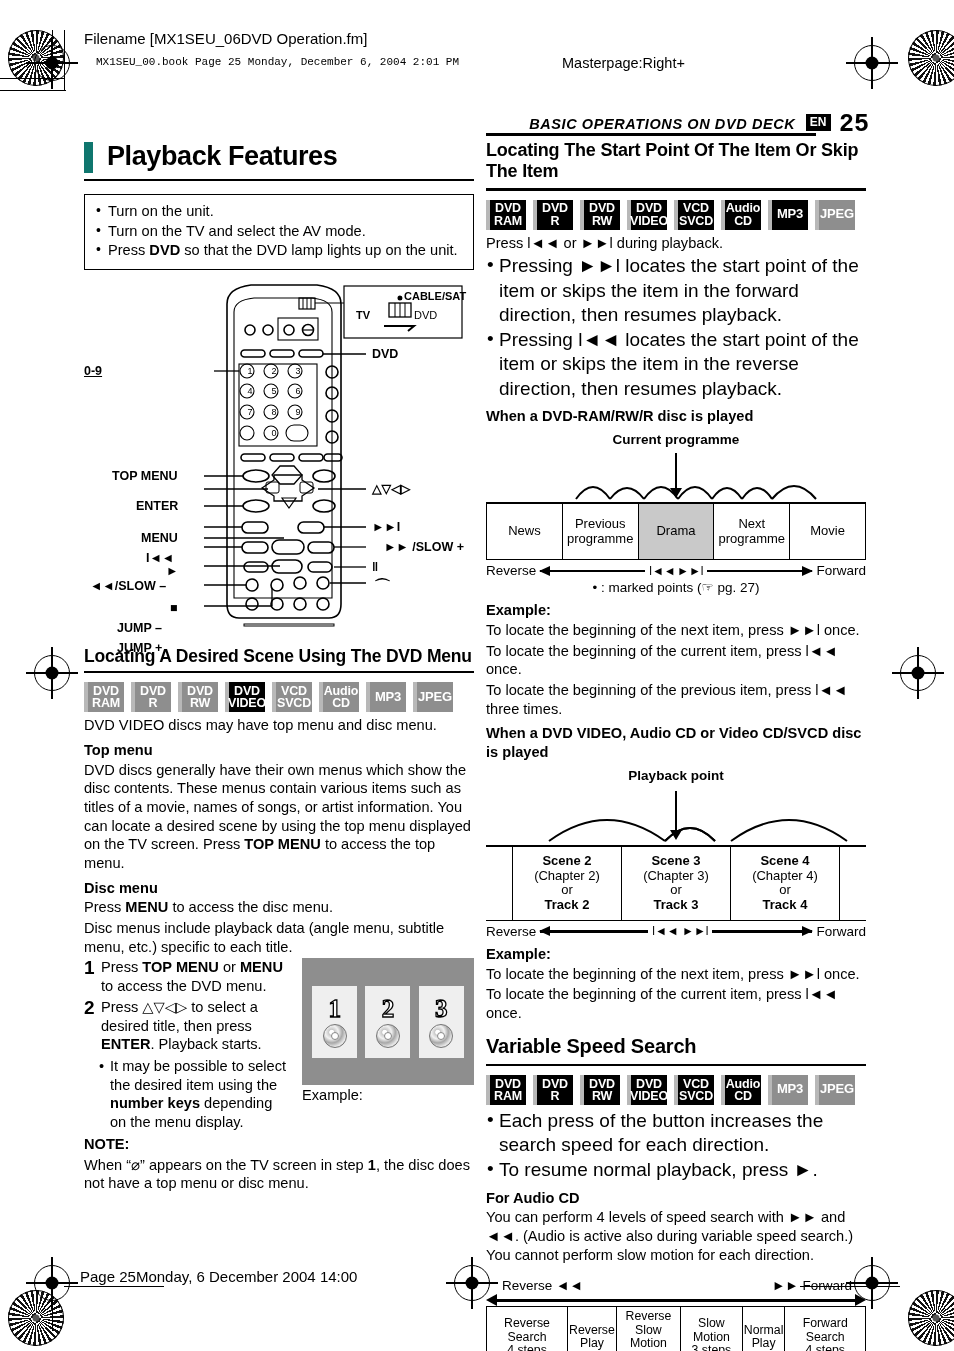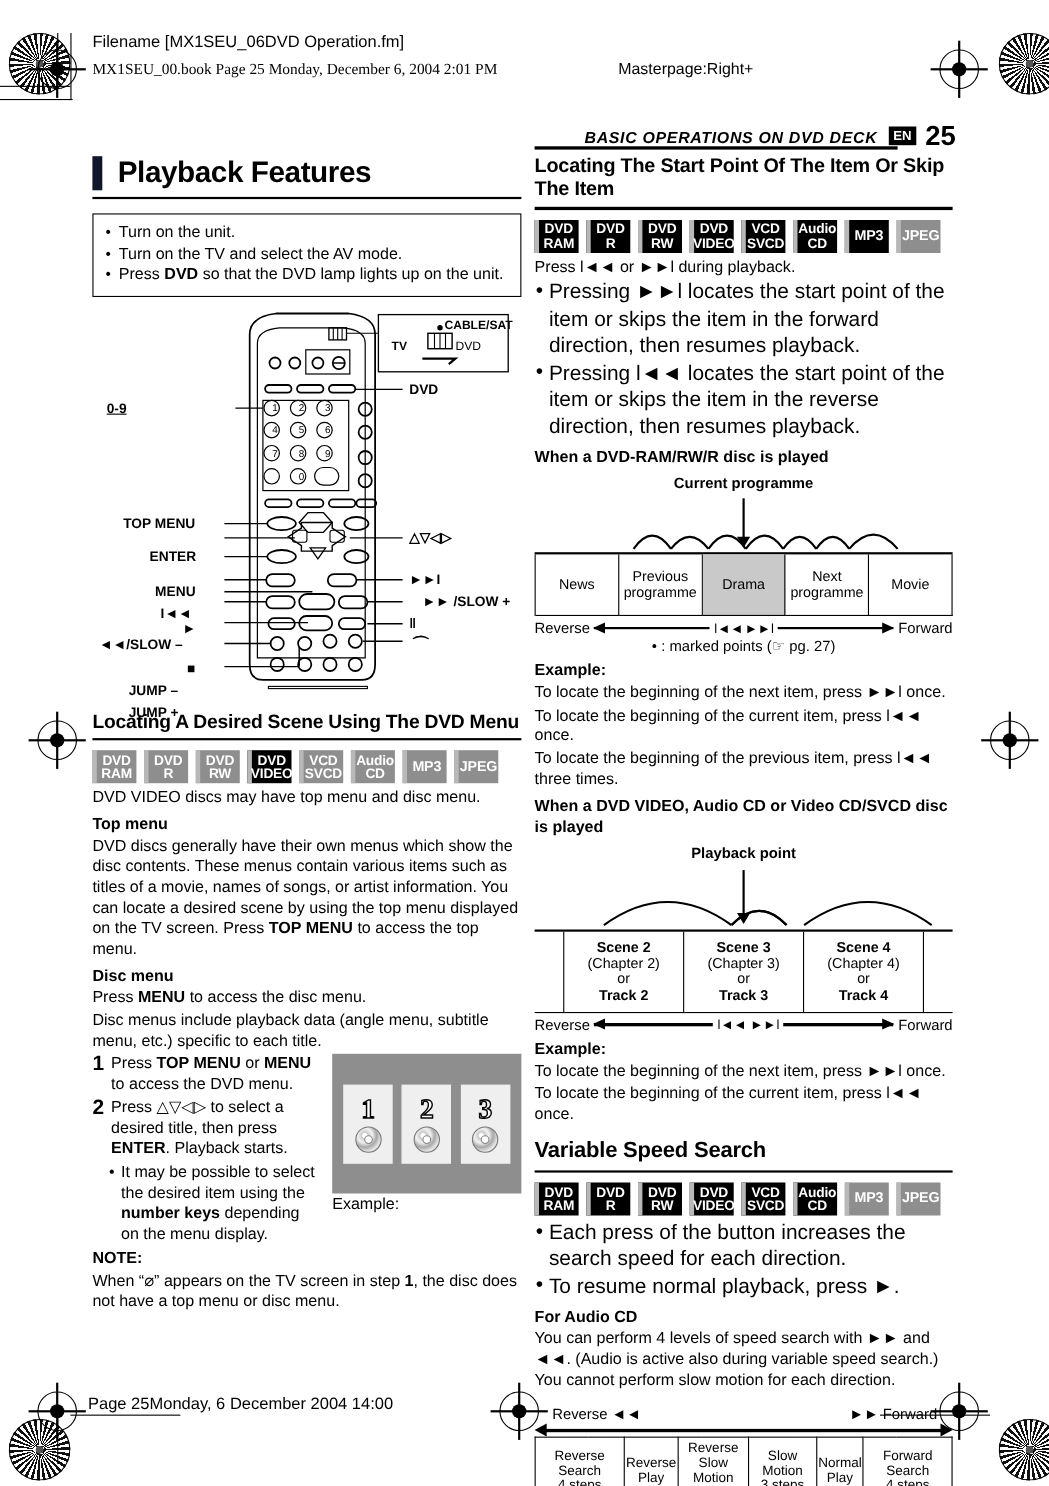--- a/index.html
+++ b/index.html
@@ -17,38 +17,38 @@
              background:#000;border-radius:50%;transform:translate(-50%,-50%);}
   .starmark{position:absolute;width:56px;height:56px;border-radius:50%;
             background:repeating-conic-gradient(#111 0 6deg,#fff 6deg 12deg);
             box-shadow:0 0 0 1px #000 inset;}
   .starmark:after{content:"";position:absolute;left:50%;top:50%;width:7px;height:7px;
             background:#555;border-radius:50%;transform:translate(-50%,-50%);}
   .cropline{position:absolute;background:#000;}
 
   
   .hdr-filename{position:absolute;left:84px;top:30px;font-size:15px;}
-  .hdr-book{position:absolute;left:84px;top:56px;font-size:14px;
-            font-family:Liberation Serif, serif;}
+  .hdr-book{position:absolute;left:96px;top:56px;font-size:11px;
+            font-family:Liberation Mono, monospace;}
   .hdr-master{position:absolute;left:562px;top:55px;font-size:14.5px;}
 
   .run-head{position:absolute;right:85px;top:110px;text-align:right;white-space:nowrap;}
   .run-head .rh-title{font-style:italic;font-weight:bold;font-size:14.5px;
             letter-spacing:.6px;}
   .run-head .rh-en{font-size:12px;font-weight:bold;background:#000;color:#fff;
             padding:1px 4px 2px;margin-left:6px;vertical-align:3px;}
-  .run-head .rh-page{font-size:25px;font-weight:bold;margin-left:4px;vertical-align:-2px;}
+  .run-head .rh-page{font-size:25px;font-weight:bold;margin-left:4px;vertical-align:-2px;font-family:Liberation Mono, monospace;}
   .rule-head{position:absolute;left:486px;top:133px;width:330px;height:2.6px;background:#000;}
 
   
   .colL{position:absolute;left:84px;top:142px;width:390px;}
   .colR{position:absolute;left:486px;top:140px;width:380px;}
 
   h1.sec{font-size:27px;font-weight:bold;letter-spacing:-.4px;margin:0;
-         padding:0 0 2px 14px;border-left:9px solid #0f172a;line-height:1.08;}
+         padding:0 0 2px 14px;border-left:9px solid #0f766e;line-height:1.08;}
   .h1rule{height:2.2px;background:#000;margin:6px 0 13px;}
 
   h2.sub{font-size:17.5px;font-weight:bold;margin:0;letter-spacing:-.2px;line-height:1.15;}
   .h2rule{height:2.2px;background:#000;margin:5px 0 9px;}
 
   .prep{border:1.6px solid #000;padding:7px 10px 8px;}
   .prep ul{margin:0;padding:0;list-style:none;}
   .prep li{font-size:14.6px;line-height:1.34;padding-left:13px;position:relative;}
   .prep li:before{content:"\2022";position:absolute;left:1px;top:-1px;font-size:14px;}
 
@@ -304,21 +304,21 @@
           <line x1="188" y1="330" x2="188" y2="312"></line>
           <line x1="240" y1="251" x2="282" y2="251"></line>
           <line x1="250" y1="271" x2="282" y2="271"></line>
           <line x1="250" y1="291" x2="282" y2="291"></line>
           <line x1="246" y1="307" x2="282" y2="307"></line>
           <line x1="234" y1="213" x2="282" y2="213"></line>
           <line x1="239" y1="78" x2="282" y2="78"></line>
         </g>
       </svg>
 
-      <div class="lbl" style="left:13px;top:88px;text-decoration:underline;">0-9</div>
+      <div class="lbl" style="left:0px;top:88px;text-decoration:underline;">0-9</div>
       <div class="lbl" style="left:28px;top:193px;">TOP MENU</div>
       <div class="lbl" style="left:52px;top:223px;">ENTER</div>
       <div class="lbl" style="left:57px;top:255px;">MENU</div>
       <div class="lbl" style="left:62px;top:275px;">Ɩ◄◄</div>
       <div class="lbl" style="left:82px;top:288px;">►</div>
       <div class="lbl" style="left:6px;top:303px;">◄◄/SLOW –</div>
       <div class="lbl" style="left:86px;top:325px;">■</div>
       <div class="lbl" style="left:33px;top:345px;">JUMP –</div>
       <div class="lbl" style="left:33px;top:365px;">JUMP +</div>
 

